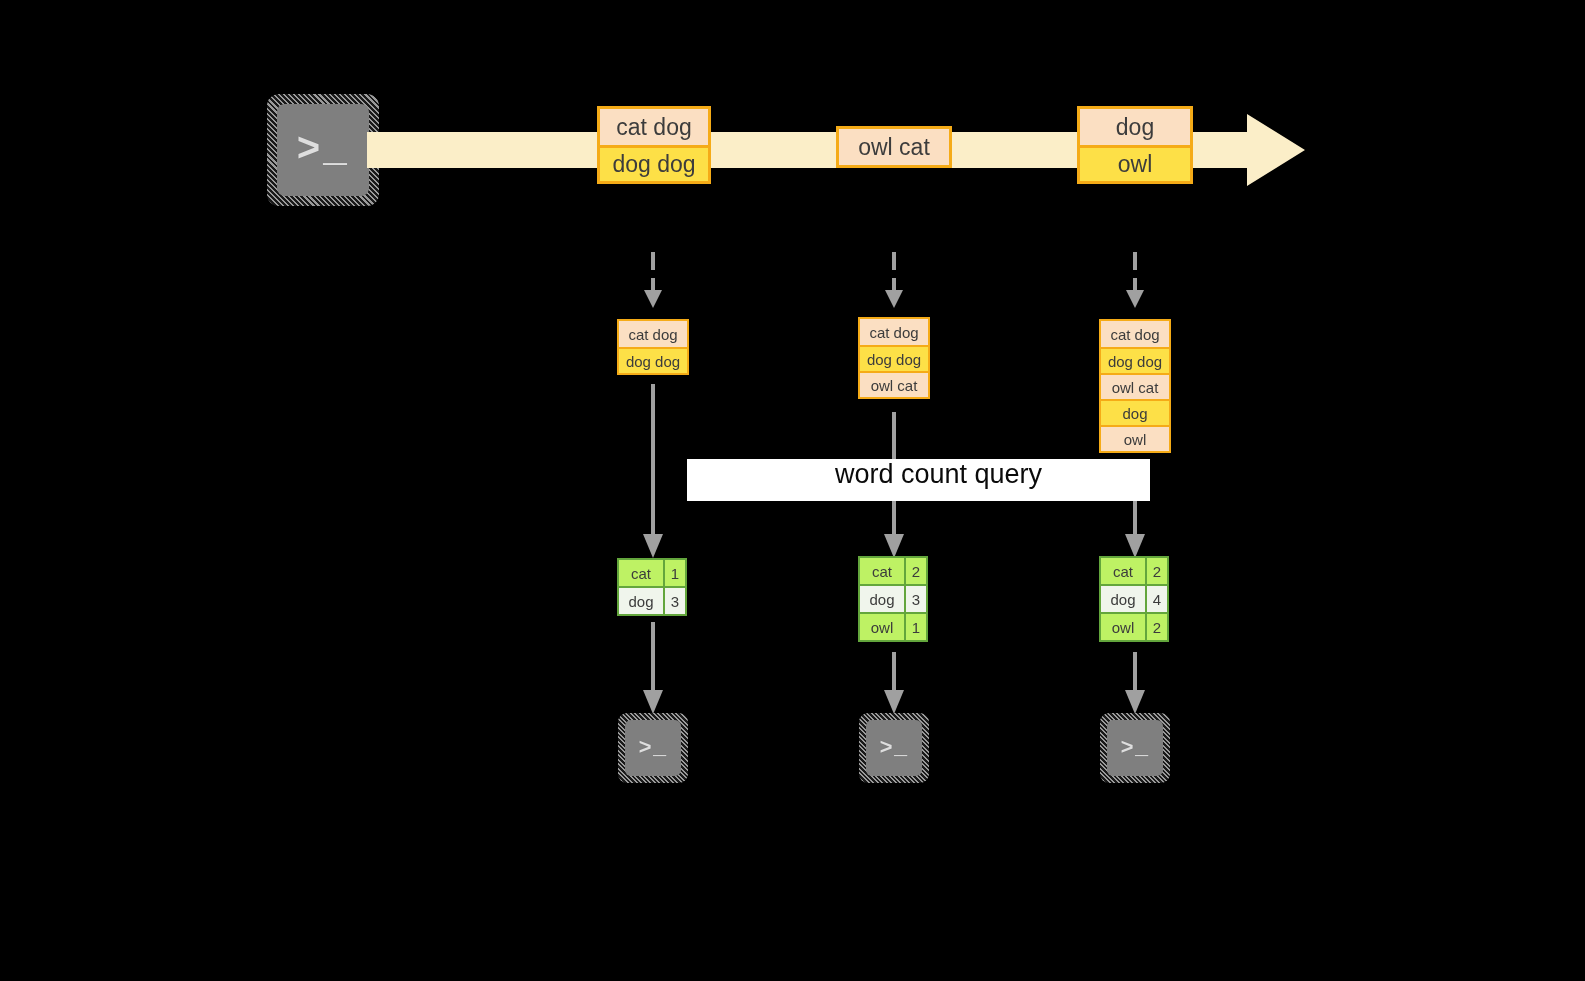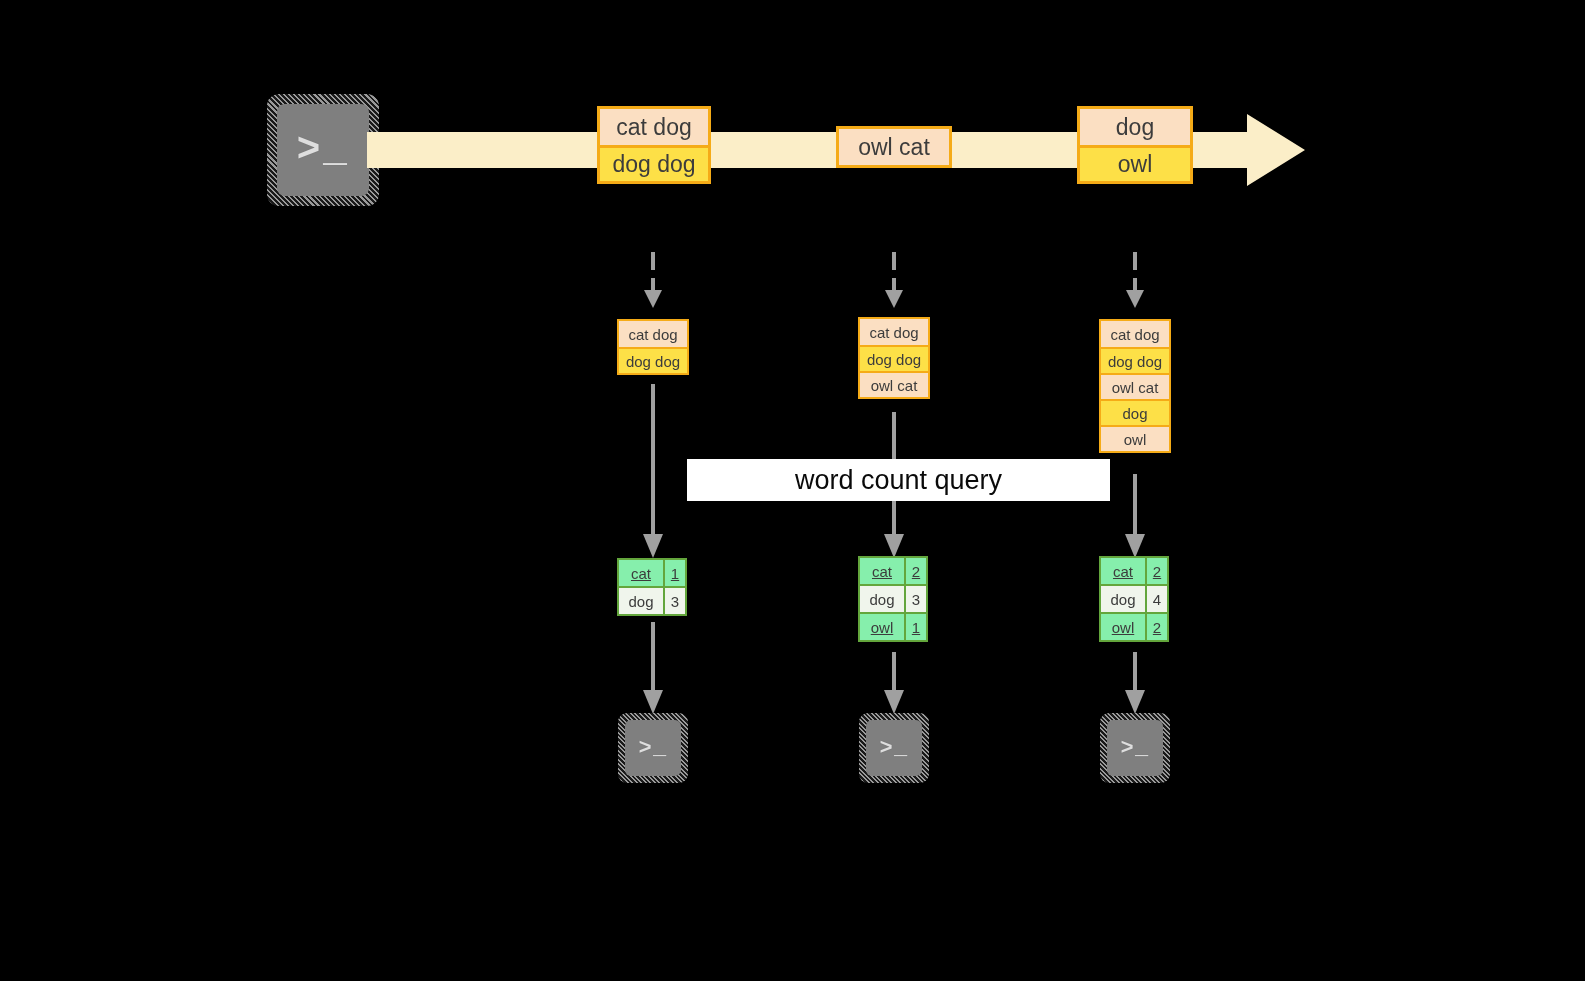--- a/index.html
+++ b/index.html
@@ -113,38 +113,38 @@
   .kv .row .v {
     box-sizing: border-box;
     display: flex;
     align-items: center;
     justify-content: center;
     font-size: 15px;
     color: #3c3c3c;
   }
   .kv .row .k { width: 44px; }
   .kv .row .v { width: 22px; border-left: 2.5px solid #63a63c; }
-  .kv .row.shade-a .k, .kv .row.shade-a .v { background: #86efac; text-decoration: underline; }
+  .kv .row.shade-a .k, .kv .row.shade-a .v { background: #bef264; }
   .kv .row.shade-b .k, .kv .row.shade-b .v { background: #f0f5ec; }
 
   
   .conn { position: absolute; }
   .conn svg { display: block; }
 
   
   #query-label {
     position: absolute;
     left: 687px;
     top: 459px;
     width: 423px;
     height: 42px;
     background: #ffffff;
     display: flex;
-    align-items: center;
     justify-content: center;
+    padding-left: 40px;
   }
   #query-label .txt {
     font-size: 27px;
     color: #0a0a0a;
     white-space: nowrap;
   }
 </style>
 </head>
 <body>
 

